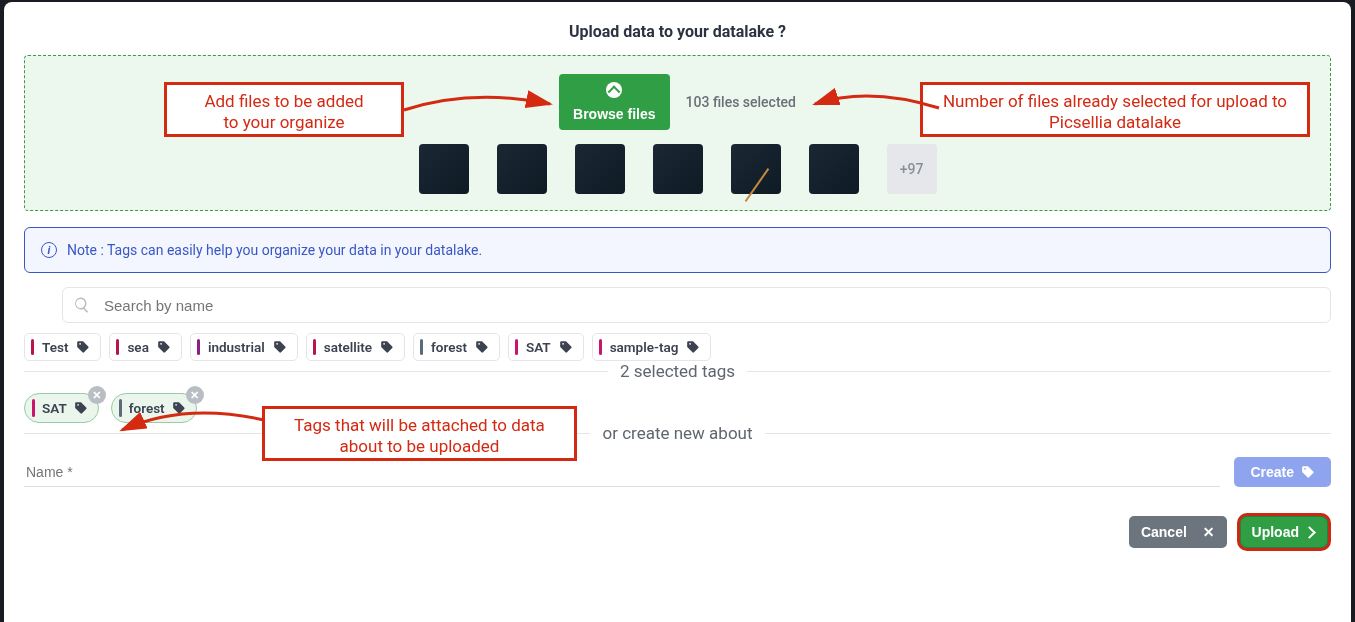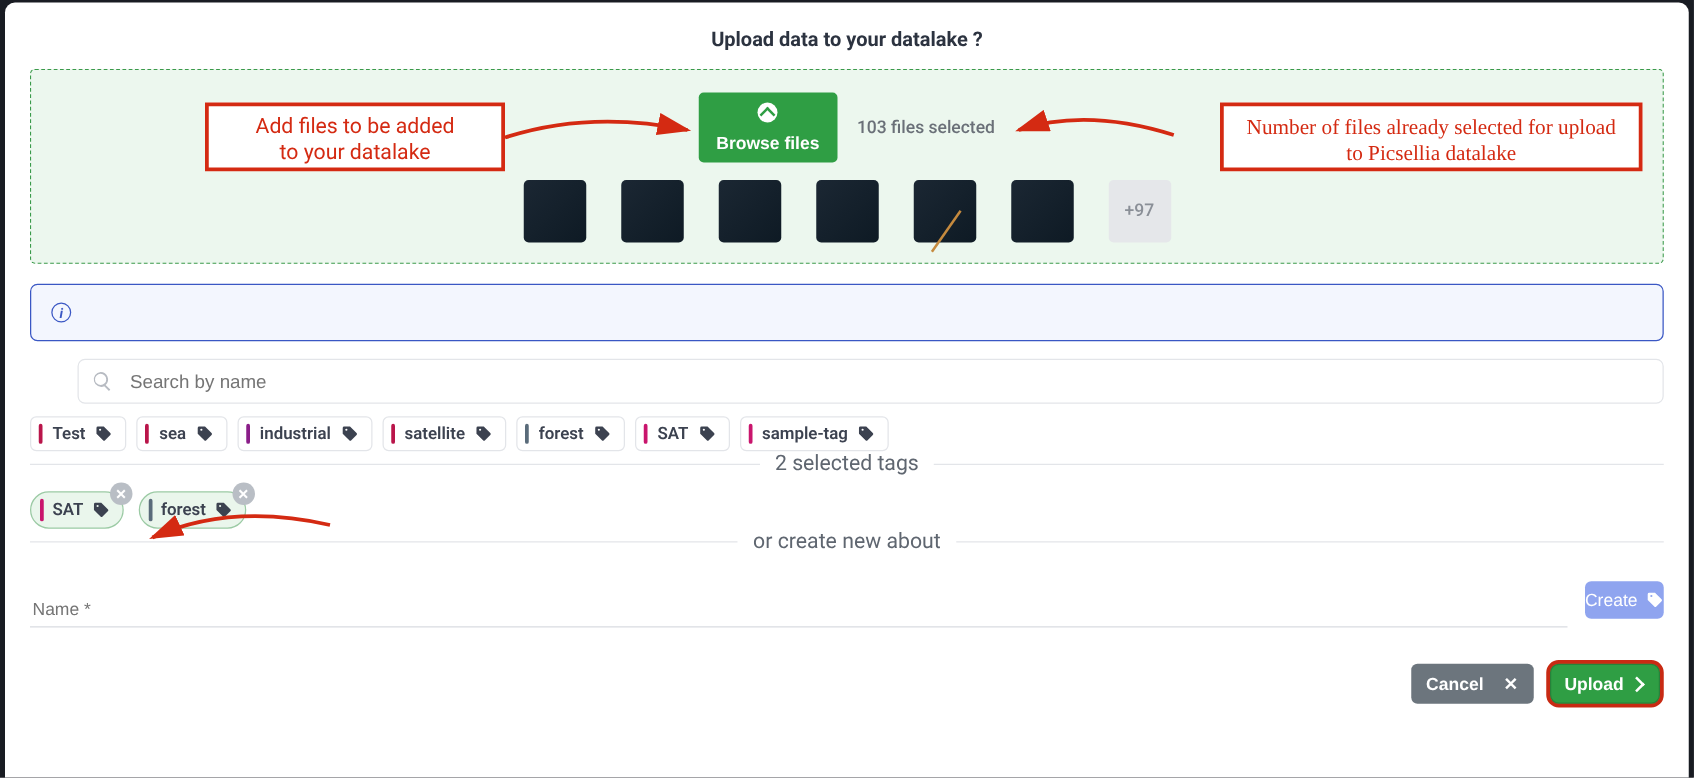--- a/index.html
+++ b/index.html
@@ -57,24 +57,24 @@
   .sel-chip {
     background:#eaf6ec; border:1px solid #9bcaa4; border-radius:16px; padding:5px 10px 5px 7px;
     display:inline-flex; align-items:center; gap:7px; font-size:13.5px; font-weight:600; color:#3c4250; position:relative;
   }
   .sel-chip .bar { width:3px; height:18px; border-radius:2px;}
   .sel-chip .close-badge {
     position:absolute; right:-8px; top:-8px; width:18px; height:18px; border-radius:50%;
     background:#b9bec5; color:#fff; font-size:11px; display:flex; align-items:center; justify-content:center; cursor:pointer;
   }
   .name-row { margin-top:14px; display:flex; align-items:center; gap:14px;}
-  .name-field { flex:1; border:none; border-bottom:1px solid #d9dce1; padding:6px 2px; font-size:14px; color:#555; outline:none;margin-top:16px;}
+  .name-field { flex:1; border:none; border-bottom:1px solid #d9dce1; padding:6px 2px; font-size:14px; color:#555; outline:none;}
   .create-btn {
-    background:#8fa4ef; color:#fff; border:none; border-radius:5px; padding:7px 0;
-    font-weight:400; font-size:14px; display:inline-flex; align-items:center; gap:7px; cursor:pointer;
+    background:#8fa4ef; color:#fff; border:none; border-radius:5px; padding:7px 16px;
+    font-weight:700; font-size:14px; display:inline-flex; align-items:center; gap:7px; cursor:pointer;
   }
   .footer { margin-top:26px; display:flex; justify-content:flex-end; gap:10px; align-items:center;}
   .cancel-btn { background:#6c757d; color:#fff; border:none; border-radius:5px; padding:8px 12px; font-weight:700; font-size:14px; display:inline-flex; align-items:center; gap:16px; cursor:pointer;}
   .upload-btn { background:#2f9e44; color:#fff; border:3px solid #c82a13; border-radius:10px; padding:8px 14px 8px 12px; font-weight:700; font-size:14px; display:inline-flex; align-items:center; gap:6px; cursor:pointer; box-shadow: inset 0 0 0 1px #26823a;}
   .x-icon { font-weight:700;}
   .chev-right::after{content:""; display:inline-block; width:7px;height:7px;border-top:2px solid #fff;border-right:2px solid #fff; transform:rotate(45deg);}
   
   .callout { position:absolute; border:3px solid #d42a12; background:#fff; color:#d42a12; font-size:17px; line-height:1.25; text-align:center; padding:6px 10px; font-weight:400;}
   .arrow-svg { position:absolute; pointer-events:none; }
   
@@ -101,20 +101,21 @@
       <div class="thumb"></div>
       <div class="thumb"></div>
       <div class="thumb v5"></div>
       <div class="thumb"></div>
       <div class="thumb more">+97</div>
     </div>
   </div>
 
   <div class="note-box">
     <span class="info-icon">i</span>
+    <span>Note : Tags can easily help you organize your data in your datalake.</span>
   </div>
 
   <div class="search-wrap">
     <svg class="search-icon" viewBox="0 0 24 24">
         <path fill="#b7bbc2" d="M10 2a8 8 0 015.3 13.9l5 5-1.4 1.4-5-5A8 8 0 1110 2zm0 2a6 6 0 100 12 6 6 0 000-12z"></path>
       </svg>
     <input class="search-input" placeholder="Search by name" style="">
   </div>
 
   <div class="tags-row" id="tags-row">
@@ -212,24 +213,27 @@
       <span class="x-icon">✕</span>
     </button>
     <button class="upload-btn">
       <span>Upload</span>
       <span class="chev-right"></span>
     </button>
   </div>
 
   <div class="callout" style="left:160px; top:80px; width:240px; height:55px;">
     <span style="white-space:pre-line">Add files to be added
-to your datalake</span>
-  </div>
-  <div class="callout" style="left:972px; top:80px; width:338px; height:55px;font-family:Liberation Serif, serif;">
+to your organize</span>
+  </div>
+  <div class="callout" style="left:916px; top:80px; width:390px; height:55px;">
     <span>Number of files already selected for upload to Picsellia datalake</span>
+  </div>
+  <div class="callout" style="left:258px; top:404px; width:315px; height:55px;">
+    <span>Tags that will be attached to data about to be uploaded</span>
   </div>
 
   <svg class="arrow-svg" style="left:398px; top:88px;" width="160" height="40">
     <defs>
         <marker id="ah1" markerWidth="10" markerHeight="10" refX="8" refY="3" orient="auto">
           <path d="M0,0 L9,3 L0,6 z" fill="#d42a12"></path>
         </marker>
       </defs>
     <path d="M2 20 Q 70 -2 148 14" stroke="#d42a12" stroke-width="3" fill="none" marker-end="url(#ah1)"></path>
   </svg>

